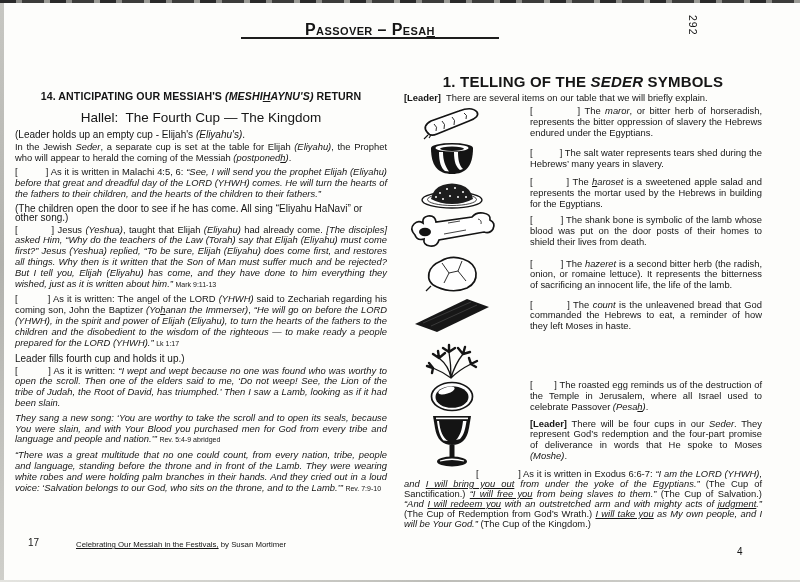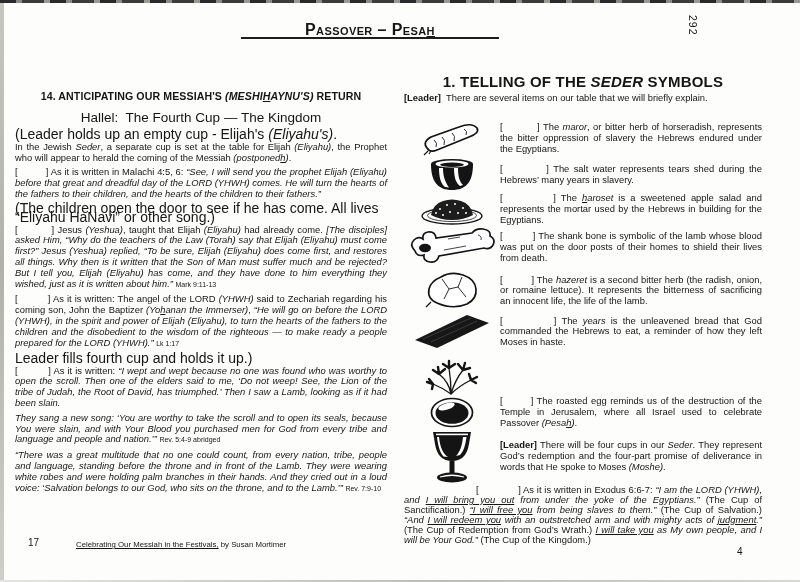--- a/index.html
+++ b/index.html
@@ -26,27 +26,27 @@
   .b{font-weight:bold}
   .i{font-style:italic}
   .u{text-decoration:underline}
   .r{font-size:7px}
 
   
   .page-left{position:absolute;left:15px;top:82px;width:372px;}
   .page-left h1{margin:8px;font-size:10.6px;text-align:center;letter-spacing:.1px;}
   .page-left .sub{font-size:13.5px;text-align:center;margin:8px 0 5px 0;}
   .page-left p{margin:0 0 3.5px 0;font-size:9.4px;line-height:10.9px;text-align:justify;}
-  .page-left p.small{font-size:14px;line-height:9px;text-align:left;margin-bottom:3px;}
+  .page-left p.small{font-size:10px;line-height:9px;text-align:left;margin-bottom:3px;}
 
   
   .page-right{position:absolute;left:404px;top:73px;width:358px;}
   .page-right h1{margin:0 0 2px 0;font-size:15px;text-align:center;letter-spacing:.2px;}
-  .intro{margin:0 0 17px 0;font-size:9.4px;}
-  .item{display:flex;align-items:center;margin-bottom:1px;}
+  .intro{margin:0 0 1px 0;font-size:9.4px;}
+  .item{display:flex;align-items:center;margin-bottom:1px;gap:30px;}
   .icon-box{flex:0 0 96px;display:flex;justify-content:center;align-items:center;}
   .item-text{flex:1;font-size:9.4px;line-height:10.8px;text-align:justify;}
   .final{margin:2px 0 0 0;font-size:9.4px;line-height:10px;text-align:justify;text-indent:72px;}
 
   .footer-left-num{position:absolute;left:28px;top:537px;font-size:10px;}
   .footer-title{position:absolute;left:76px;top:540px;font-size:7.8px;}
   .footer-right-num{position:absolute;left:737px;top:546px;font-size:10px;}
   svg{display:block}
 </style>
 </head>
@@ -60,21 +60,21 @@
   <div class="running-head"><span>Passover – Pesa</span><span class="u">h</span></div>
   <div class="running-rule"></div>
   <div class="side-num">292</div>
 
   <div class="page-left">
     <h1><span class="b">14. ANTICIPATING OUR MESSIAH'S </span><span class="b i">(MESHI</span><span class="b i u">H</span><span class="b i">AYNU'S)</span><span class="b"> RETURN</span></h1>
     <div class="sub">Hallel:&nbsp; The Fourth Cup — The Kingdom</div>
     <p class="small"><span>(Leader holds up an empty cup - Elijah's </span><span class="i">(Eliyahu's)</span><span>.</span></p>
     <p><span>In the Jewish </span><span class="i">Seder</span><span>, a separate cup is set at the table for Elijah </span><span class="i">(Eliyahu)</span><span>, the Prophet who will appear to herald the coming of the Messiah </span><span class="i">(postponed</span><span class="i u">h</span><span class="i">)</span><span>.</span></p>
     <p><span>[&nbsp;&nbsp;&nbsp;&nbsp;&nbsp;&nbsp;&nbsp;&nbsp;&nbsp;&nbsp;] As it is written in Malachi 4:5, 6: </span><span class="i">“See, I will send you the prophet Elijah (Eliyahu) before that great and dreadful day of the LORD (YHWH) comes. He will turn the hearts of the fathers to their children, and the hearts of the children to their fathers.”</span></p>
-    <p class="small"><span>(The children open the door to see if he has come. All lives “Eliyahu HaNavi” or other song.)</span></p>
+    <p class="small"><span>(The children open the door to see if he has come. All sing “Eliyahu HaNavi” or other song.)</span></p>
     <p><span>[&nbsp;&nbsp;&nbsp;&nbsp;&nbsp;&nbsp;&nbsp;&nbsp;&nbsp;&nbsp;] Jesus </span><span class="i">(Yeshua)</span><span>, taught that Elijah </span><span class="i">(Eliyahu)</span><span> had already come. </span><span class="i">[The disciples] asked Him, “Why do the teachers of the Law (Torah) say that Elijah (Eliyahu) must come first?” Jesus (Yeshua) replied, “To be sure, Elijah (Eliyahu) does come first, and restores all things. Why then is it written that the Son of Man must suffer much and be rejected? But I tell you, Elijah (Eliyahu) has come, and they have done to him everything they wished, just as it is written about him.” </span><span class="r">Mark 9:11-13</span></p>
     <p><span>[&nbsp;&nbsp;&nbsp;&nbsp;&nbsp;&nbsp;&nbsp;&nbsp;&nbsp;&nbsp;] As it is written: The angel of the LORD </span><span class="i">(YHWH)</span><span> said to Zechariah regarding his coming son, John the Baptizer </span><span class="i">(Yo</span><span class="i u">h</span><span class="i">anan the Immerser)</span><span>, </span><span class="i">“He will go on before the LORD (YHWH), in the spirit and power of Elijah (Eliyahu), to turn the hearts of the fathers to the children and the disobedient to the wisdom of the righteous — to make ready a people prepared for the LORD (YHWH).” </span><span class="r">Lk 1:17</span></p>
     <p class="small"><span>Leader fills fourth cup and holds it up.)</span></p>
     <p><span>[&nbsp;&nbsp;&nbsp;&nbsp;&nbsp;&nbsp;&nbsp;&nbsp;&nbsp;&nbsp;] As it is written: </span><span class="i">“I wept and wept because no one was found who was worthy to open the scroll. Then one of the elders said to me, ‘Do not weep! See, the Lion of the tribe of Judah, the Root of David, has triumphed.’ Then I saw a Lamb, looking as if it had been slain.</span></p>
     <p><span class="i">They sang a new song: ‘You are worthy to take the scroll and to open its seals, because You were slain, and with Your Blood you purchased men for God from every tribe and language and people and nation.’” </span><span class="r">Rev. 5:4-9 abridged</span></p>
     <p><span class="i">“There was a great multitude that no one could count, from every nation, tribe, people and language, standing before the throne and in front of the Lamb. They were wearing white robes and were holding palm branches in their hands. And they cried out in a loud voice: ‘Salvation belongs to our God, who sits on the throne, and to the Lamb.’” </span><span class="r">Rev. 7:9-10</span></p>
   </div>
 
   <div class="page-right">
     <h1><span class="b">1. TELLING OF THE </span><span class="b i">SEDER</span><span class="b"> SYMBOLS</span></h1>
@@ -150,21 +150,21 @@
       <div class="item-text"><span>[&nbsp;&nbsp;&nbsp;&nbsp;&nbsp;&nbsp;&nbsp;&nbsp;&nbsp;&nbsp;] The </span><span class="i">hazeret</span><span> is a second bitter herb (the radish, onion, or romaine lettuce). It represents the bitterness of sacrificing an innocent life, the life of the lamb.</span></div>
     </div>
 
     <div class="item">
       <div class="icon-box">
         <svg width="78" height="37" viewBox="0 0 78 37">
           <path d="M2 27 L54 2 L76 10 L24 35 Z" fill="#171717"></path>
           <path d="M10 26 L58 5 M18 29 L64 8" stroke="#3a3a3a" stroke-width="1" fill="none"></path>
         </svg>
       </div>
-      <div class="item-text"><span>[&nbsp;&nbsp;&nbsp;&nbsp;&nbsp;&nbsp;&nbsp;&nbsp;&nbsp;&nbsp;] The </span><span class="i">years</span><span> is the unleavened bread that God commanded the Hebrews to eat, a reminder of how they left Moses in haste.</span></div>
+      <div class="item-text"><span>[&nbsp;&nbsp;&nbsp;&nbsp;&nbsp;&nbsp;&nbsp;&nbsp;&nbsp;&nbsp;] The </span><span class="i">count</span><span> is the unleavened bread that God commanded the Hebrews to eat, a reminder of how they left Moses in haste.</span></div>
     </div>
 
     <div class="item">
       <div class="icon-box">
         <svg width="56" height="44" viewBox="0 0 56 44">
           <g stroke="#141414" fill="none" stroke-linecap="round">
             <path d="M27 43 Q25 31 15 23 M27 43 Q27 29 25 17 M27 43 Q31 29 39 19 M27 43 Q35 35 47 29 M27 43 Q19 37 9 33" stroke-width="1.3"></path>
             <path d="M15 23 l-6 -4 m6 4 l-1 -7 m1 7 l6 -5" stroke-width="2.4"></path>
             <path d="M25 17 l-6 -4 m6 4 l0 -7 m0 7 l6 -4" stroke-width="2.4"></path>
             <path d="M39 19 l-5 -6 m5 6 l2 -7 m-2 7 l7 -2" stroke-width="2.4"></path>

